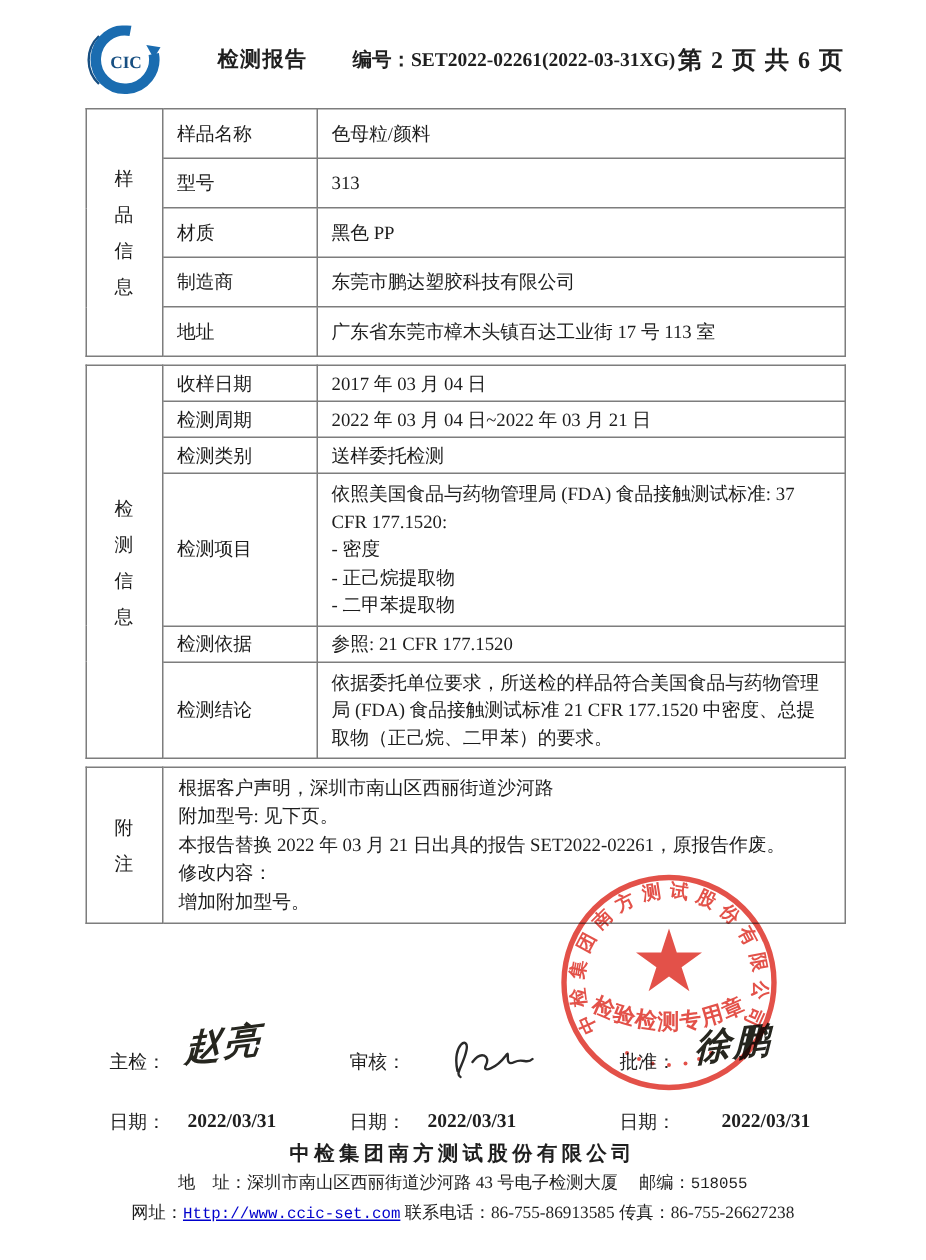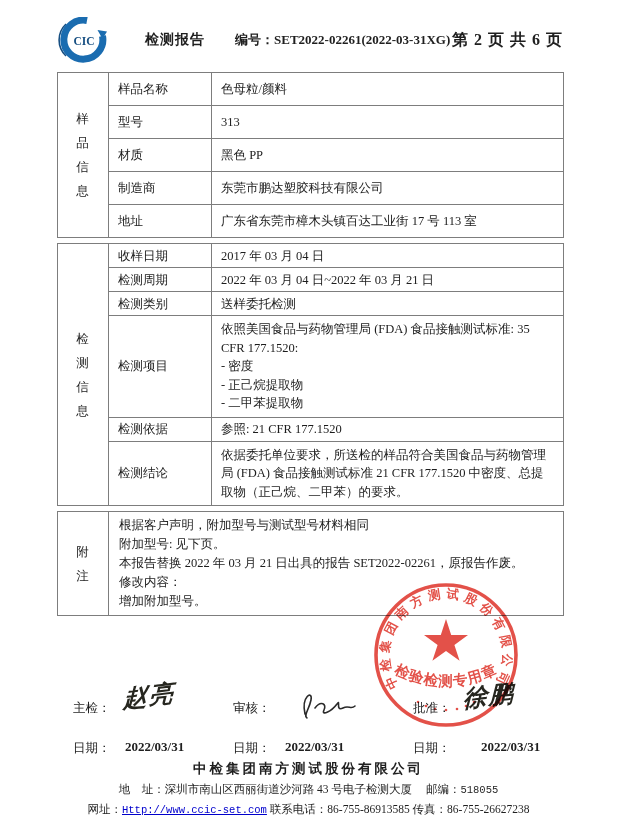--- a/index.html
+++ b/index.html
@@ -110,21 +110,21 @@
         <td>检测周期</td>
         <td>2022 年 03 月 04 日~2022 年 03 月 21 日</td>
       </tr>
       <tr class="h22">
         <td>检测类别</td>
         <td>送样委托检测</td>
       </tr>
       <tr>
         <td>检测项目</td>
         <td class="multi">
-          <div>依照美国食品与药物管理局 (FDA) 食品接触测试标准: 35 CFR 177.1520:</div>
+          <div>依照美国食品与药物管理局 (FDA) 食品接触测试标准: 37 CFR 177.1520:</div>
           <div>- 密度</div>
           <div>- 正己烷提取物</div>
           <div>- 二甲苯提取物</div>
         </td>
       </tr>
       <tr class="h22">
         <td>检测依据</td>
         <td>参照: 21 CFR 177.1520</td>
       </tr>
       <tr>
@@ -136,21 +136,21 @@
 
     <table>
       <colgroup>
           <col class="c1">
           <col style="width:455px;">
         </colgroup>
       <tbody>
           <tr>
         <td class="g">附注</td>
         <td class="notes">
-          <div>根据客户声明，附加型号与测试型号材料相同</div>
+          <div>根据客户声明，深圳市南山区西丽街道沙河路</div>
           <div>附加型号: 见下页。</div>
           <div>本报告替换 2022 年 03 月 21 日出具的报告 SET2022-02261，原报告作废。</div>
           <div>修改内容：</div>
           <div>增加附加型号。</div>
         </td>
       </tr>
     </tbody>
       </table>
   </div>
 

